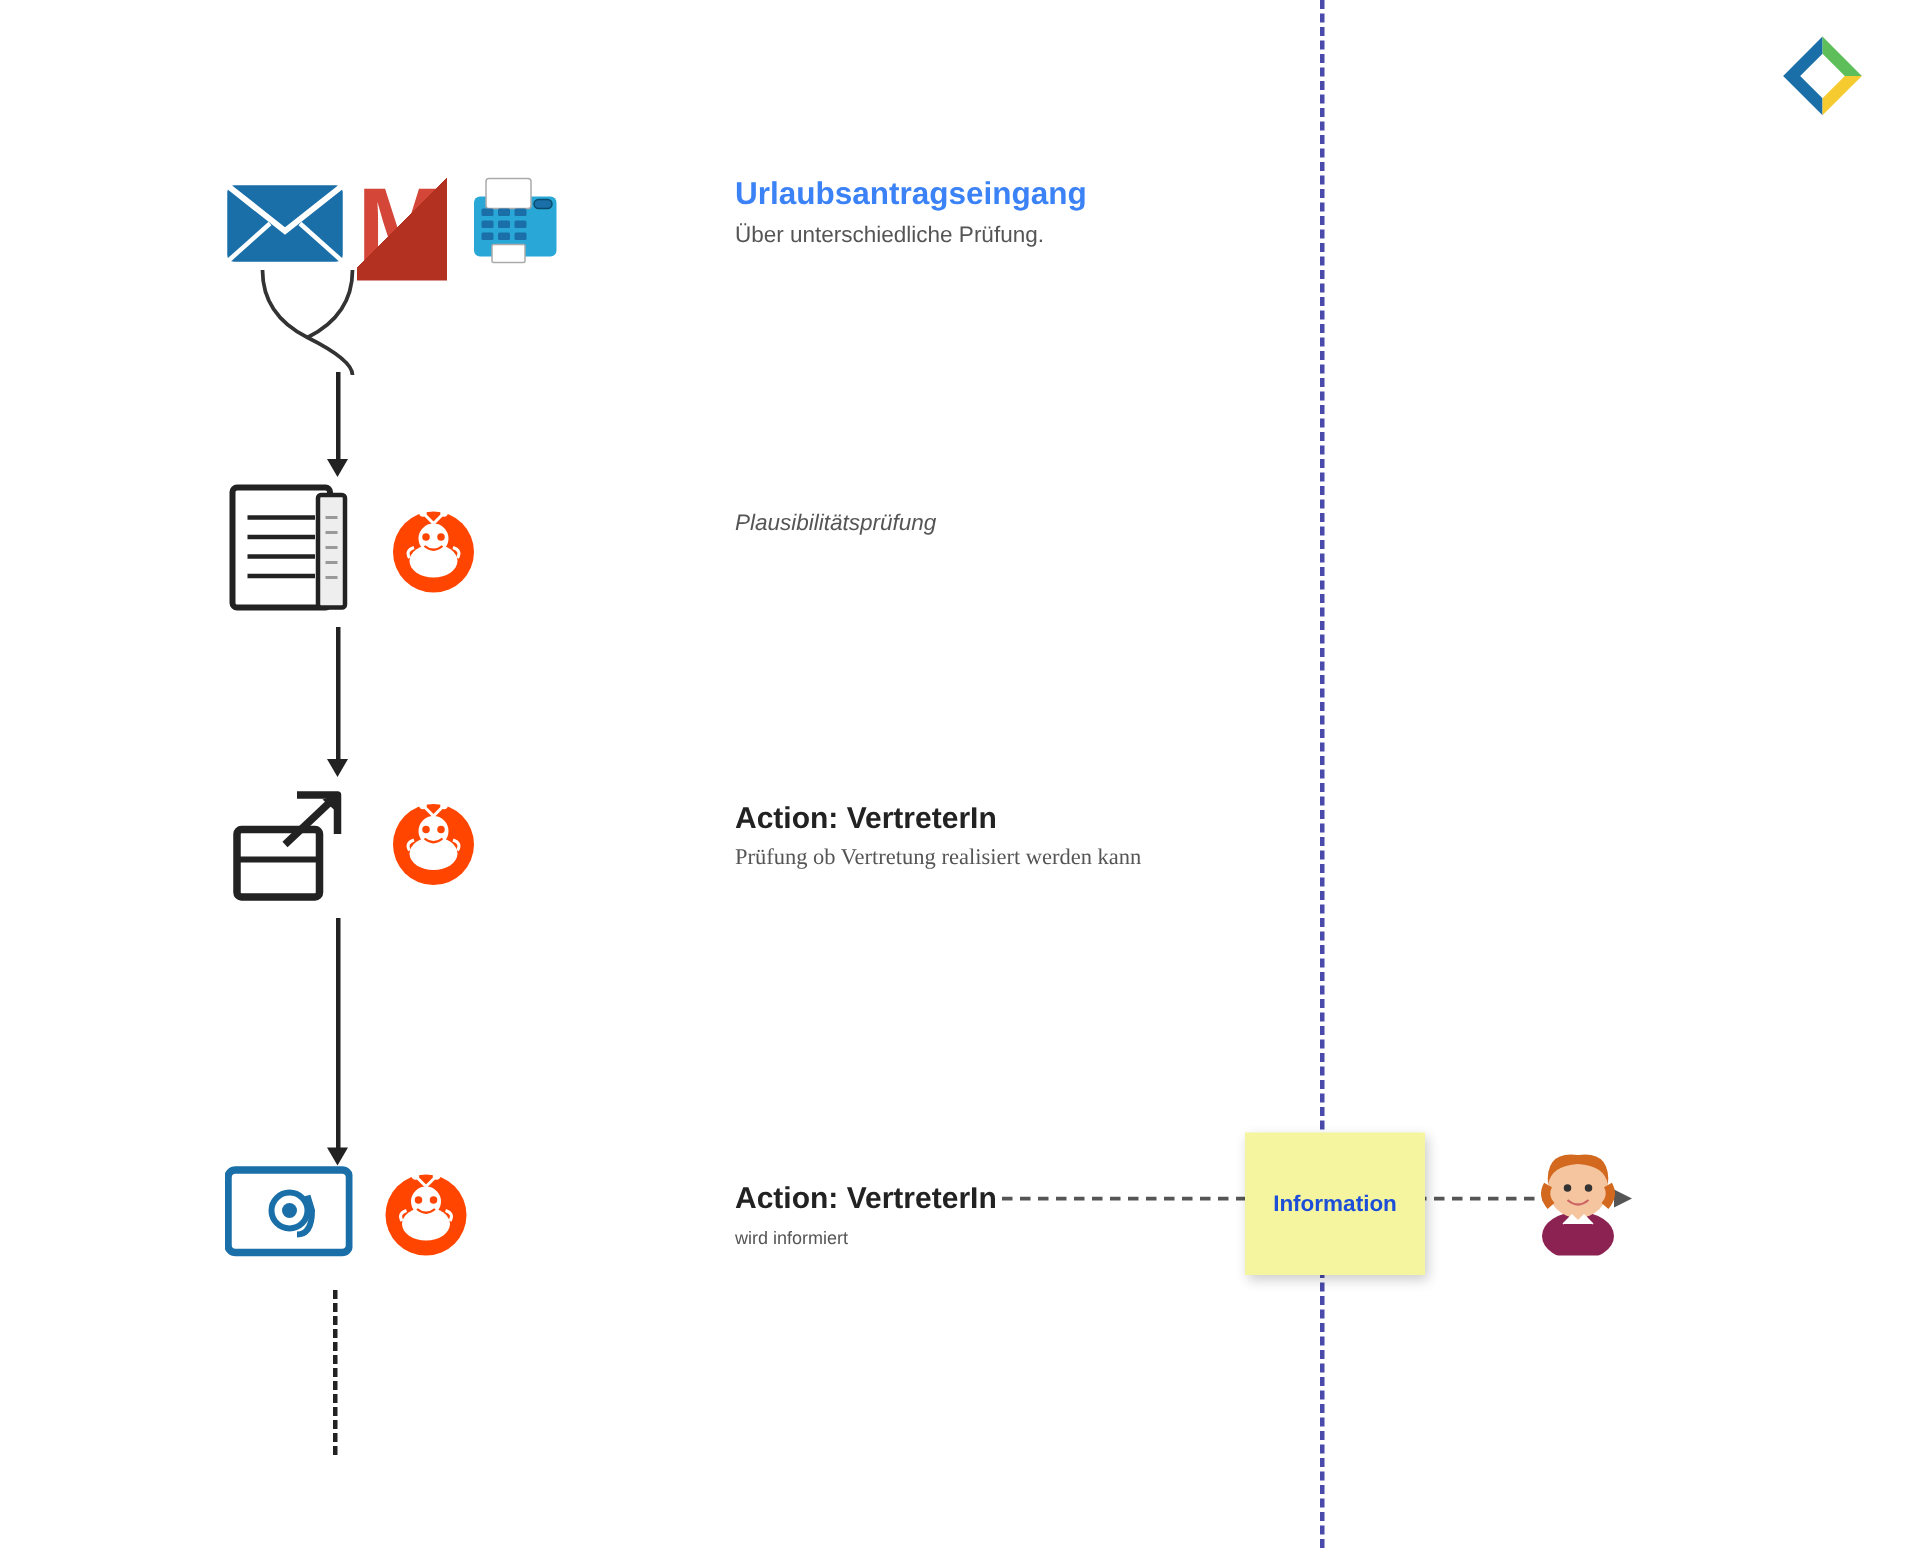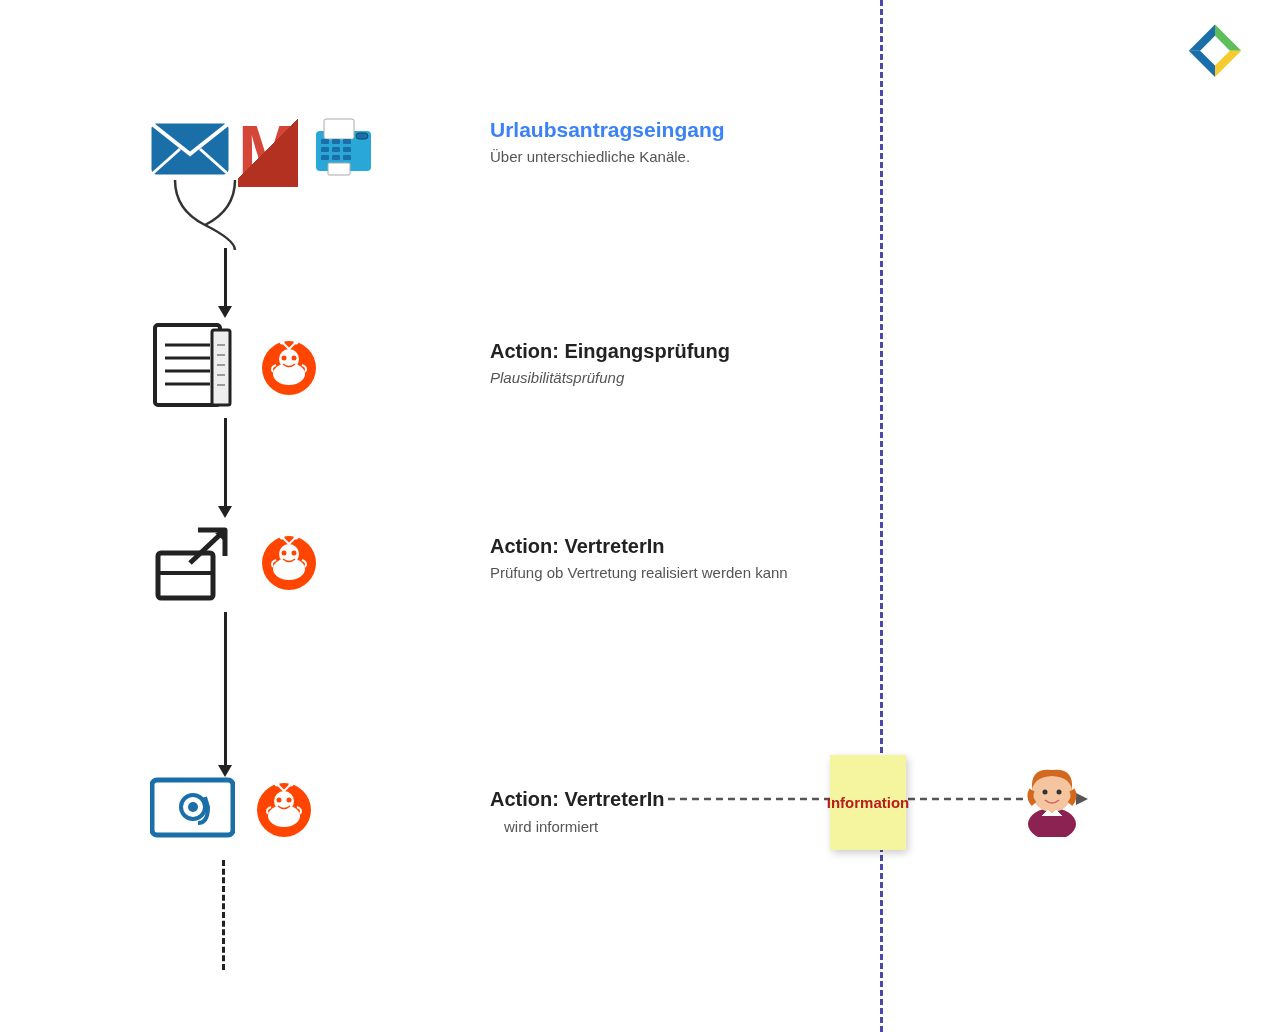--- a/index.html
+++ b/index.html
@@ -82,21 +82,21 @@
     <rect x="37" y="44" width="8" height="5" rx="1" fill="#1a6fa8"></rect>
 
     <rect x="22" y="52" width="22" height="12" rx="1" fill="white" stroke="#aaa" stroke-width="1"></rect>
 
     <rect x="50" y="22" width="12" height="6" rx="3" fill="#1a6fa8" stroke="#0a4a6a" stroke-width="1"></rect>
   </svg>
 </div>
 
 <div style="position:absolute; top:118px; left:490px;">
   <div style="font-size:21px; font-weight:bold; color:#3b82f6; margin-bottom:6px;">Urlaubsantragseingang</div>
-  <div style="font-size:15px; color:#555;">Über unterschiedliche Kanäle.</div>
+  <div style="font-size:15px; color:#555;">Über unterschiedliche Prüfung.</div>
 </div>
 
 <svg style="position:absolute; top:180px; left:155px;" width="100" height="70" viewBox="0 0 100 70">
   <path d="M 20,0 Q 20,30 50,45 Q 80,60 80,70" fill="none" stroke="#333" stroke-width="2.5"></path>
   <path d="M 80,0 Q 80,30 50,45" fill="none" stroke="#333" stroke-width="2.5"></path>
 </svg>
 
 <div style="position:absolute; top:248px; left:224px; width:3px; height:60px; background:#222; z-index:2;"></div>
 <div style="position:absolute; top:306px; left:218px; width:0; height:0; border-left:7px solid transparent; border-right:7px solid transparent; border-top:12px solid #222; z-index:2;"></div>
 
@@ -135,21 +135,20 @@
     <circle cx="22" cy="3" r="2.5" fill="white"></circle>
     <line x1="29" y1="10" x2="36" y2="3" stroke="white" stroke-width="2"></line>
     <circle cx="36" cy="3" r="2.5" fill="white"></circle>
 
     <path d="M 13,33 Q 10,28 16,26" fill="none" stroke="white" stroke-width="2"></path>
     <path d="M 45,33 Q 48,28 42,26" fill="none" stroke="white" stroke-width="2"></path>
   </svg>
 </div>
 
 <div style="position:absolute; top:340px; left:490px;">
-  <div style="font-size:20px; font-weight:bold; color:#222; margin-bottom:6px;">Action: Eingangsprüfung</div>
   <div style="font-size:15px; color:#555;font-style:italic;">Plausibilitätsprüfung</div>
 </div>
 
 <div style="position:absolute; top:418px; left:224px; width:3px; height:90px; background:#222; z-index:2;"></div>
 <div style="position:absolute; top:506px; left:218px; width:0; height:0; border-left:7px solid transparent; border-right:7px solid transparent; border-top:12px solid #222; z-index:2;"></div>
 
 <div style="position:absolute; top:518px; left:150px; display:flex; align-items:center; gap:20px;">
 
   <svg width="90" height="90" viewBox="0 0 90 90">
 
@@ -174,21 +173,21 @@
     <circle cx="22" cy="3" r="2.5" fill="white"></circle>
     <line x1="29" y1="10" x2="36" y2="3" stroke="white" stroke-width="2"></line>
     <circle cx="36" cy="3" r="2.5" fill="white"></circle>
     <path d="M 13,33 Q 10,28 16,26" fill="none" stroke="white" stroke-width="2"></path>
     <path d="M 45,33 Q 48,28 42,26" fill="none" stroke="white" stroke-width="2"></path>
   </svg>
 </div>
 
 <div style="position:absolute; top:535px; left:490px;">
   <div style="font-size:20px; font-weight:bold; color:#222; margin-bottom:6px;">Action: VertreterIn</div>
-  <div style="font-size:15px; color:#555;">Prüfung ob Vertretung realisiert werden kann</div>
+  <div style="font-size:15px; color:#555;font-family:Liberation Serif, serif;">Prüfung ob Vertretung realisiert werden kann</div>
 </div>
 
 <div style="position:absolute; top:612px; left:224px; width:3px; height:155px; background:#222; z-index:2;"></div>
 <div style="position:absolute; top:765px; left:218px; width:0; height:0; border-left:7px solid transparent; border-right:7px solid transparent; border-top:12px solid #222; z-index:2;"></div>
 
 <div style="position:absolute; top:775px; left:150px; display:flex; align-items:center; gap:20px;">
 
   <svg width="85" height="70" viewBox="0 0 85 70">
     <rect x="2" y="5" width="81" height="55" rx="5" fill="none" stroke="#1a6fa8" stroke-width="5"></rect>
 
@@ -210,31 +209,31 @@
     <circle cx="36" cy="3" r="2.5" fill="white"></circle>
     <path d="M 13,33 Q 10,28 16,26" fill="none" stroke="white" stroke-width="2"></path>
     <path d="M 45,33 Q 48,28 42,26" fill="none" stroke="white" stroke-width="2"></path>
   </svg>
 </div>
 
 <div style="position:absolute; top:788px; left:490px;">
   <div style="font-size:20px; font-weight:bold; color:#222; margin-bottom:6px; display:inline;">Action: VertreterIn</div>
 </div>
 <div style="position:absolute; top:818px; left:490px;">
-  <div style="font-size:15px; color:#555;margin-left:14px;">wird informiert</div>
+  <div style="font-size:12px; color:#555;">wird informiert</div>
 </div>
 
 <div style="position:absolute; top:860px; left:222px; width:0; border-left:3px dashed #222; height:110px;"></div>
 
 <svg style="position:absolute; top:789px; left:668px;" width="420" height="20" viewBox="0 0 420 20">
   <line x1="0" y1="10" x2="408" y2="10" stroke="#555" stroke-width="2.5" stroke-dasharray="7,5"></line>
   <polygon points="408,4 420,10 408,16" fill="#555"></polygon>
 </svg>
 
-<div style="position:absolute; top:755px; left:830px; width:76px; height:95px; background:#f5f5a0; display:flex; align-items:center; justify-content:center; font-size:15px; font-weight:bold; color:#b91c1c; text-align:center; box-shadow: 2px 3px 8px rgba(0,0,0,0.2); z-index:10;">
+<div style="position:absolute; top:755px; left:830px; width:120px; height:95px; background:#f5f5a0; display:flex; align-items:center; justify-content:center; font-size:15px; font-weight:bold; color:#1d4ed8; text-align:center; box-shadow: 2px 3px 8px rgba(0,0,0,0.2); z-index:10;">
   <span>Information</span>
 </div>
 
 <svg style="position:absolute; top:762px; left:1020px;" width="65" height="75" viewBox="0 0 65 75">
 
   <ellipse cx="32" cy="62" rx="24" ry="16" fill="#8b2252"></ellipse>
 
   <rect x="26" y="42" width="12" height="12" rx="3" fill="#f5c5a0"></rect>
 
   <circle cx="32" cy="30" r="20" fill="#f5c5a0"></circle>

